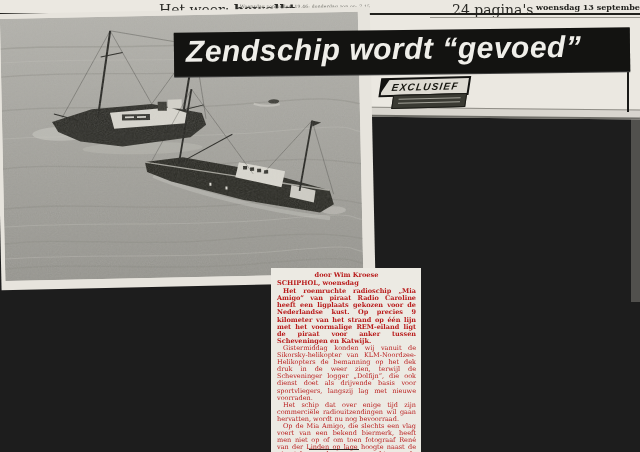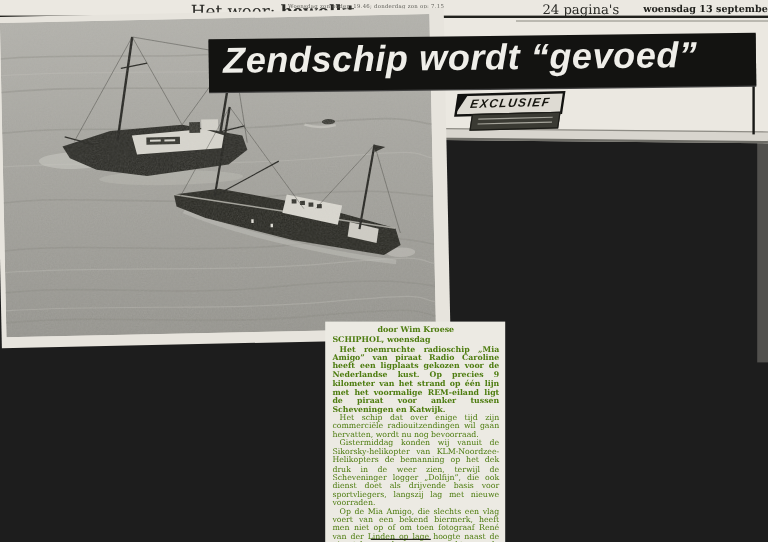--- a/index.html
+++ b/index.html
@@ -11,21 +11,21 @@
   #edge-strip{left:631px;top:40px;width:9px;height:262px;background:#63625d;opacity:.75;}
   #top-right-strip{left:548px;top:0;width:92px;height:3px;background:#111;}
   #fold-line{left:627px;top:50px;width:2px;height:62px;background:#191917;}
 
   
   #paper-top{left:0;top:0;width:640px;height:114px;background:#ebe8e1;}
   #masthead{left:0;top:0;width:640px;height:14px;}
   #weather{left:159px;top:2px;font-size:14px;color:#2a2a26;white-space:nowrap;}
   #weather b{font-weight:bold;}
   #sun-times{left:240px;top:4px;font-size:4.5px;color:#60605a;white-space:nowrap;letter-spacing:.2px;}
-  #page-count{left:452px;top:2px;font-size:11px;color:#2a2a26;white-space:nowrap;}
+  #page-count{left:452px;top:2px;font-size:14px;color:#2a2a26;white-space:nowrap;}
   #issue-date{left:536px;top:2px;font-size:8px;font-weight:bold;color:#22221e;white-space:nowrap;}
   #masthead-rule{left:0;top:13px;width:640px;height:2px;background:#21211d;}
   #masthead-rule2{left:430px;top:17px;width:210px;height:1px;background:#9a9890;}
   #paper-edge{left:352px;top:108px;width:288px;height:7px;background:#d8d5ce;
               border-top:1px solid #8f8d86;border-bottom:2px solid #6e6d67;transform:rotate(.6deg);}
 
   
   #photo-paper{left:-4px;top:14px;width:374px;height:276px;background:#e7e4dd;
                transform:rotate(-1.2deg);transform-origin:10px 10px;}
   #photo{left:4px;top:5px;width:358px;height:262px;display:block;}
@@ -45,21 +45,21 @@
   #badge-main::before{content:"";position:absolute;left:-1px;top:-1px;width:0;height:0;
               border-top:15px solid #121210;border-right:8px solid transparent;}
   #badge-label{position:absolute;left:10px;top:2px;font-family:"Liberation Sans",sans-serif;
               font-weight:bold;font-style:italic;font-size:10px;letter-spacing:1.2px;color:#15150f;}
   #badge-sub{position:absolute;left:12px;top:17px;width:72px;height:12px;background:#3a3a33;
               transform:skewX(-10deg);border:1px solid #1c1c18;}
   #badge-sub i{display:block;height:1px;background:#a5a49b;margin:3px 5px 0 5px;}
 
   
   #column{left:271px;top:268px;width:150px;height:184px;background:#eceae3;
-          overflow:hidden;color:#4d7c0f;}
+          overflow:hidden;color:#b91c1c;}
   #column-inner{padding:4px 5px 2px 6px;font-size:6.5px;line-height:7.1px;text-align:justify;}
   #byline{text-align:center;font-weight:bold;font-size:6.6px;margin:0 0 1px 0;}
   #dateline{font-weight:bold;font-size:6.6px;margin:0 0 1px 0;}
   #lead{font-weight:bold;margin:0;text-indent:6px;}
   .para{margin:0;text-indent:6px;}
   #end-rule{position:absolute;bottom:2px;left:38px;width:50px;height:1px;background:#23231f;}
 </style>
 </head>
 <body>
 
@@ -189,20 +189,20 @@
         <i></i>
         <i></i>
       </div>
   </div>
 
   <div id="column" class="abs">
     <div id="column-inner">
       <p id="byline">door Wim Kroese</p>
       <p id="dateline">SCHIPHOL, woensdag</p>
       <p id="lead">Het roemruchte radioschip „Mia Amigo” van piraat Radio Caroline heeft een ligplaats gekozen voor de Nederlandse kust. Op precies 9 kilometer van het strand op één lijn met het voormalige REM-eiland ligt de piraat voor anker tussen Scheveningen en Katwijk.</p>
+      <p class="para">Gistermiddag konden wij vanuit de Sikorsky-helikopter van KLM-Noordzee-Helikopters de bemanning op het dek druk in de weer zien, terwijl de Scheveninger logger „Dolfijn”, die ook dienst doet als drijvende basis voor sportvliegers, langszij lag met nieuwe voorraden.</p>
       <p class="para">Het schip dat over enige tijd zijn commerciële radiouitzendingen wil gaan hervatten, wordt nu nog bevoorraad.</p>
-      <p class="para">Gistermiddag konden wij vanuit de Sikorsky-helikopter van KLM-Noordzee-Helikopters de bemanning op het dek druk in de weer zien, terwijl de Scheveninger logger „Dolfijn”, die ook dienst doet als drijvende basis voor sportvliegers, langszij lag met nieuwe voorraden.</p>
       <p class="para">Op de Mia Amigo, die slechts een vlag voert van een bekend biermerk, heeft men niet op of om toen fotograaf René van der Linden op lage hoogte naast de piraat hangend opnamen maakte van de clandestiene radiozender.</p>
     </div>
     <div id="end-rule"></div>
   </div>
 
 </div>
 
 </body></html>

